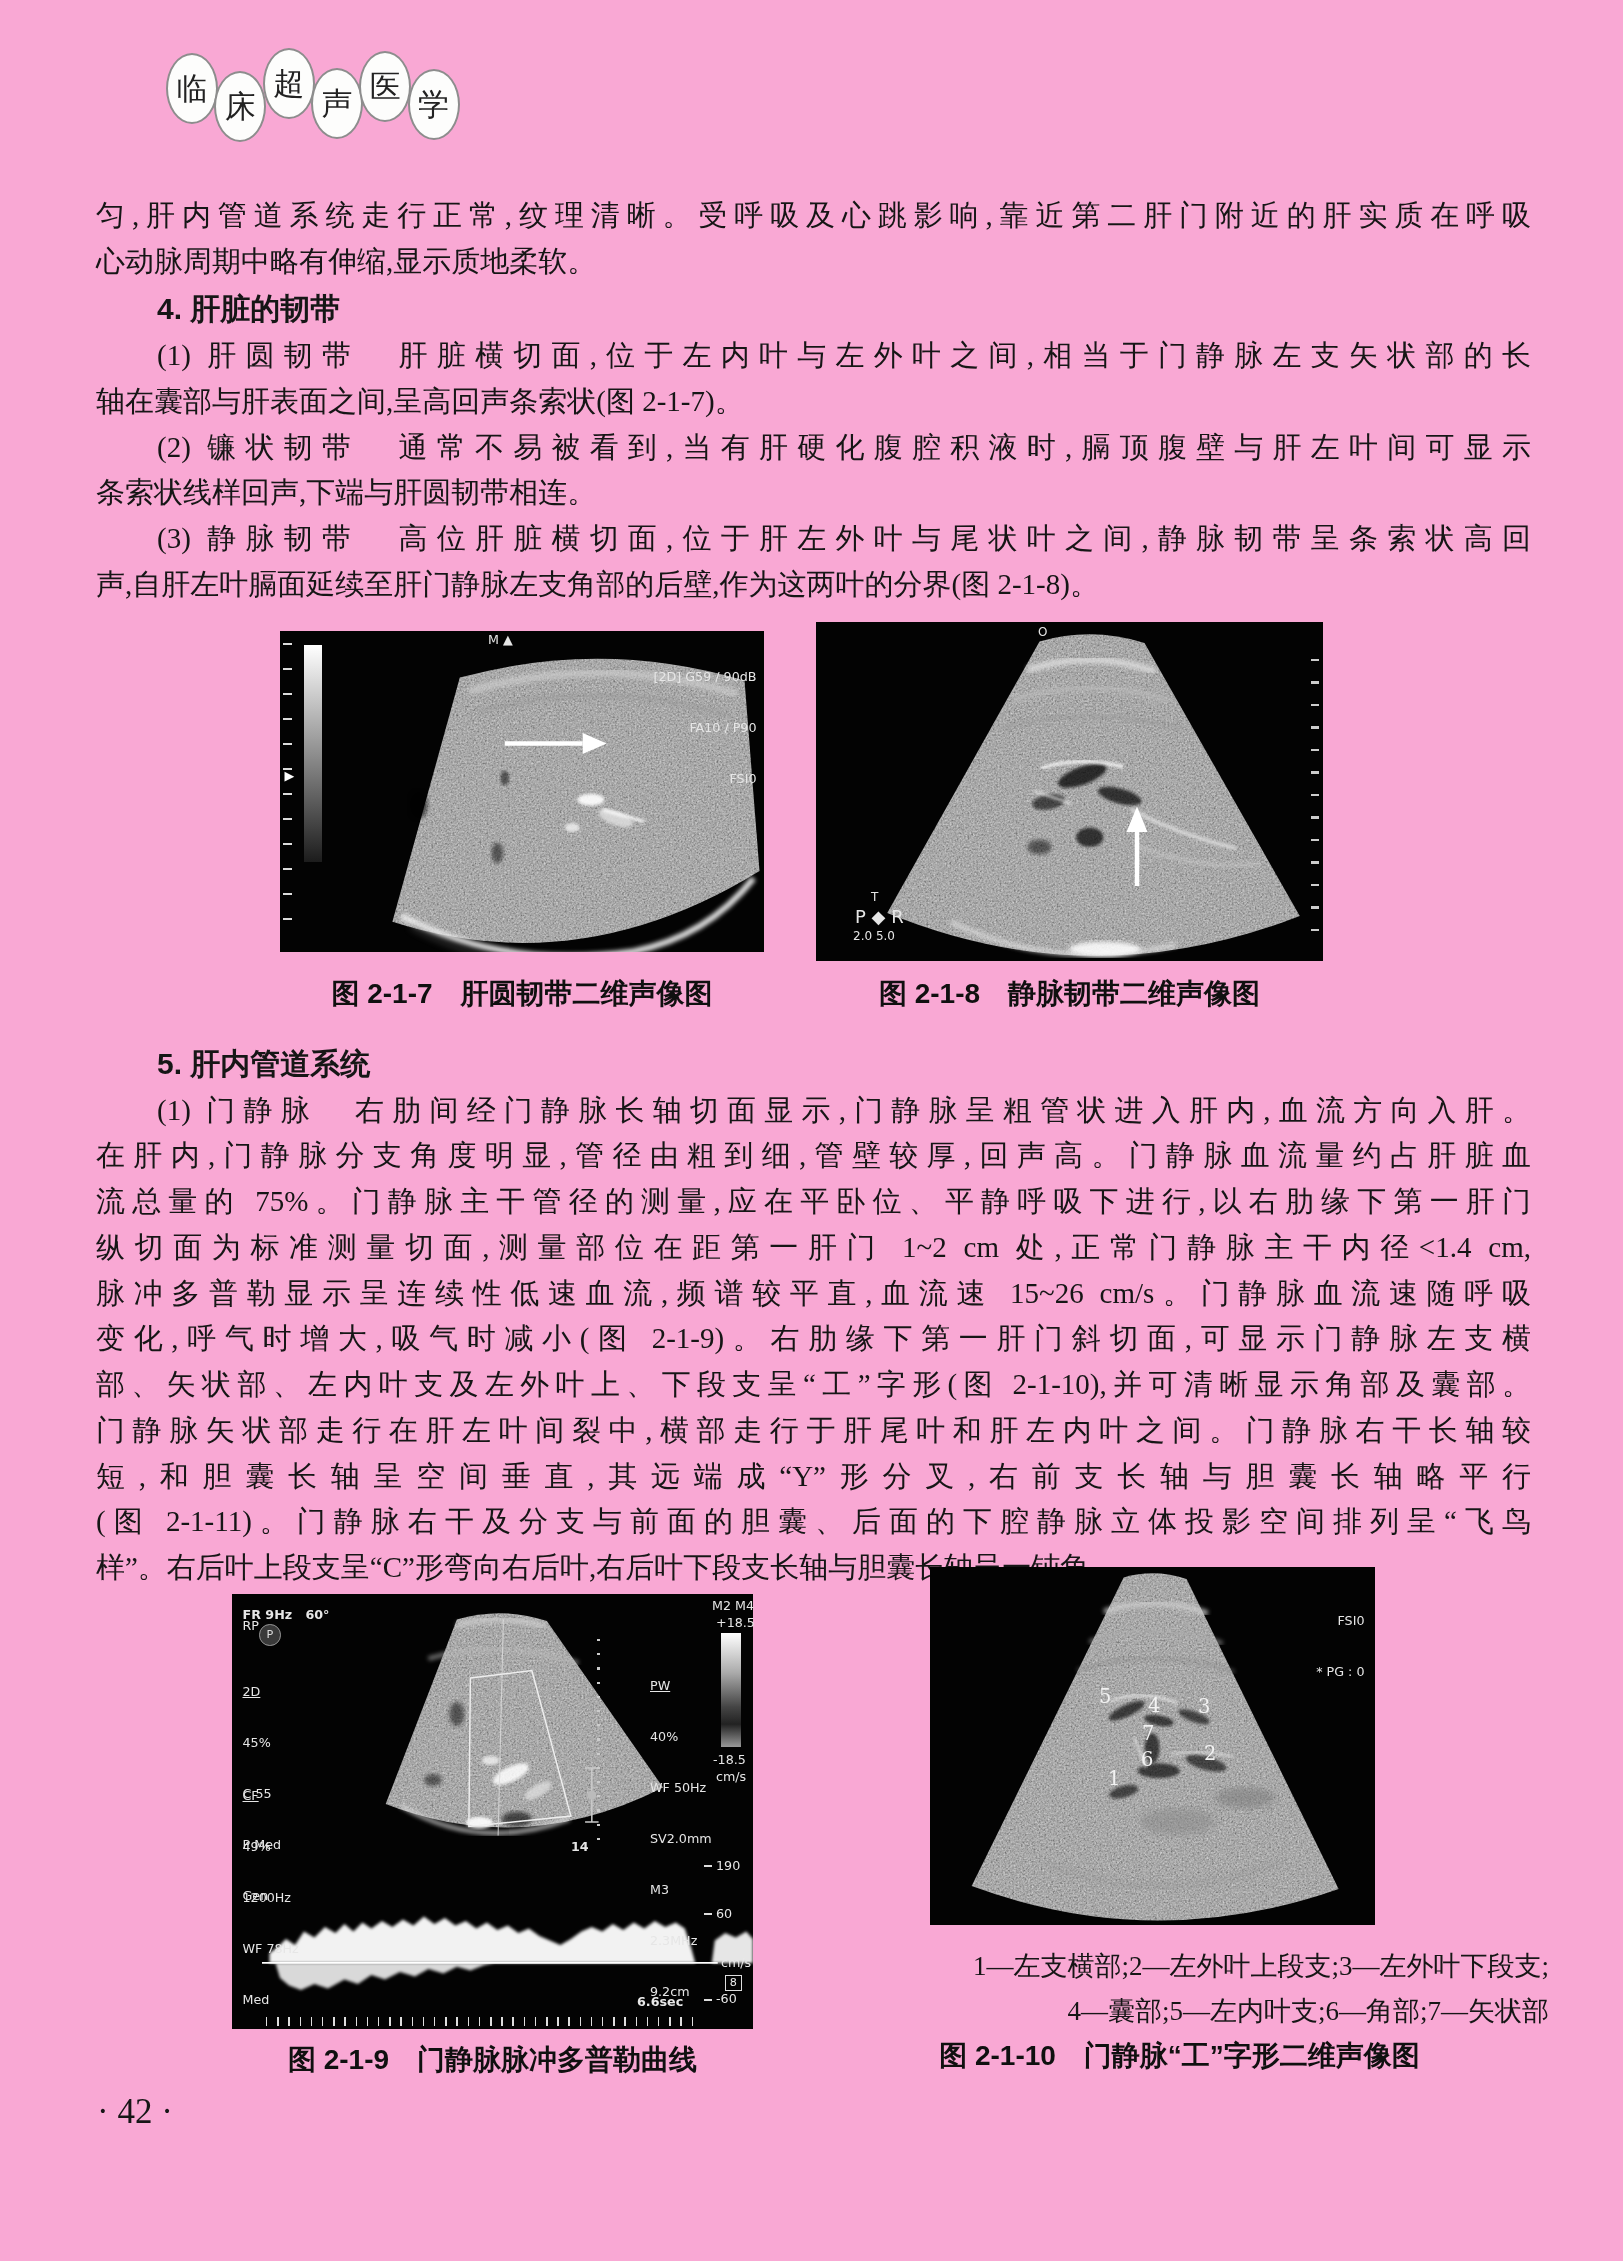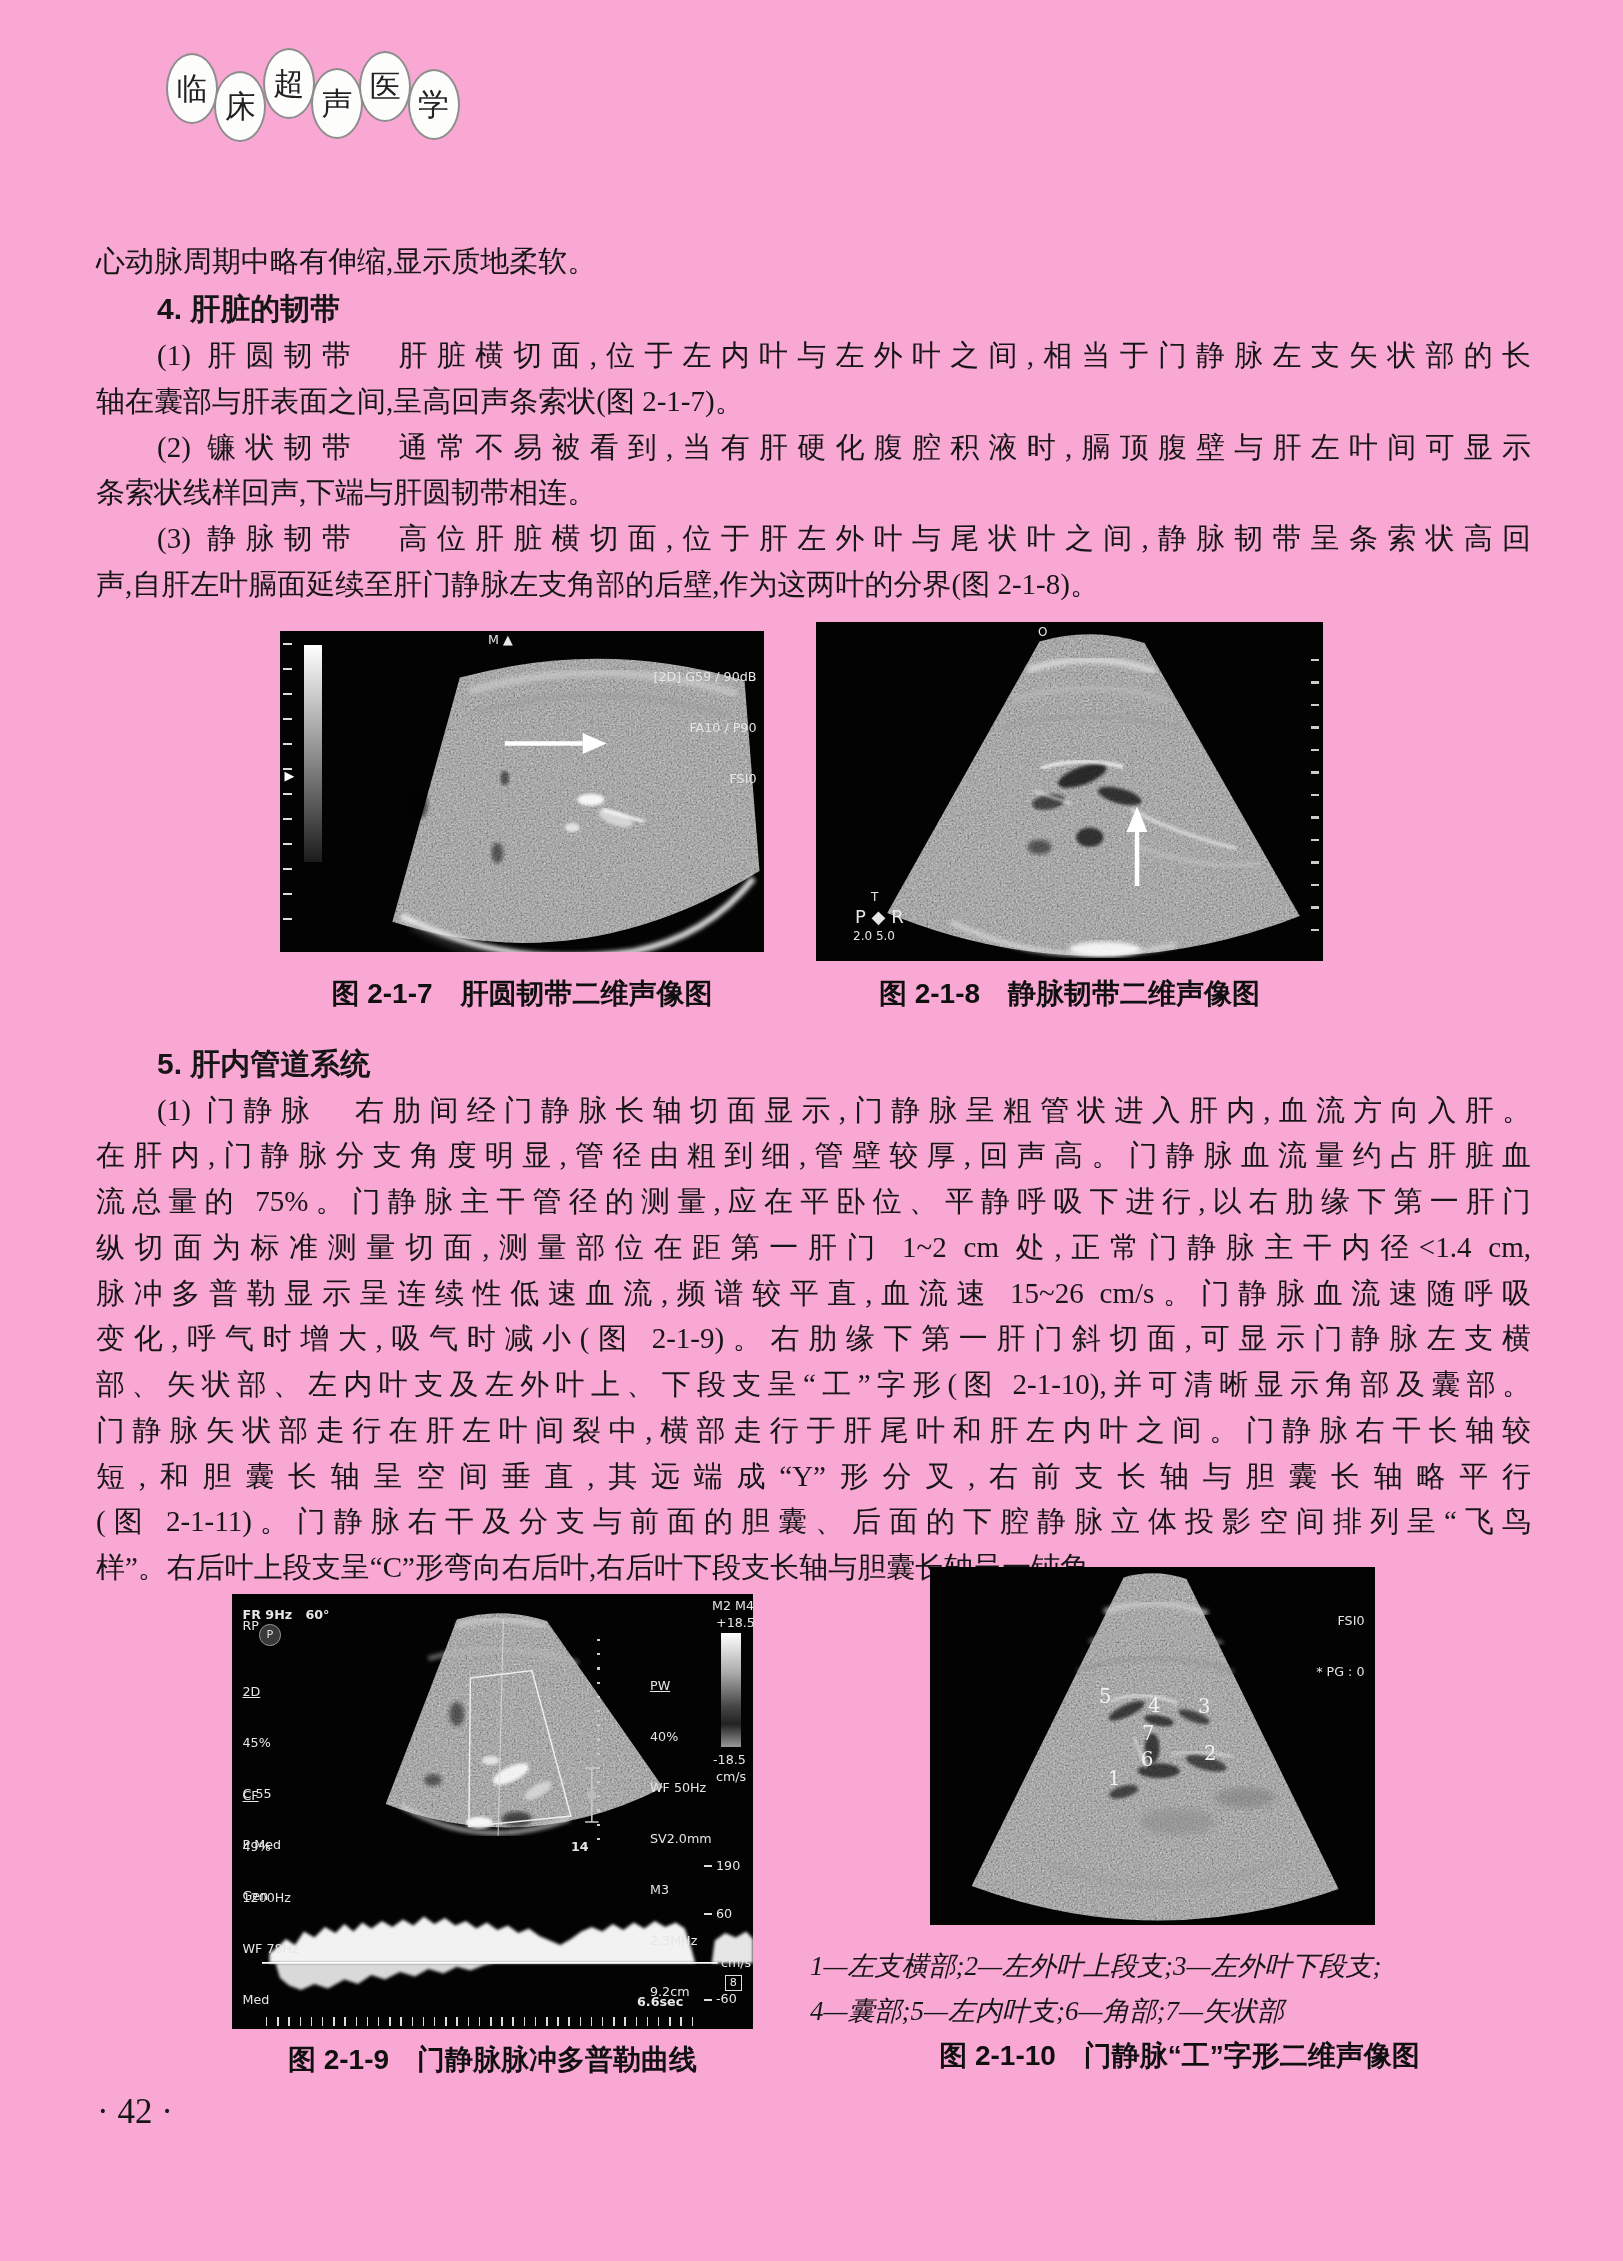--- a/index.html
+++ b/index.html
@@ -23,21 +23,21 @@
   .logo span:nth-child(5){top:3px;}
   .logo span:nth-child(6){top:21px;}
   
   .fig{position:absolute;background:#030303;}
   .osd{position:absolute;color:#e6e6e6;font-family:"DejaVu Sans",sans-serif;
        font-size:12.7px;line-height:17px;white-space:pre;}
   .osd.rt{text-align:right;}
   .u{text-decoration:underline;}
   .cap{position:absolute;text-align:center;font-family:"Liberation Sans","DejaVu Sans",sans-serif;
        font-weight:700;font-size:28px;color:#101010;}
-  .legend{position:absolute;left:810px;width:739px;text-align:left;font-size:27px;line-height:45px;font-style:italic;}
+  .legend{position:absolute;left:810px;width:739px;text-align:right;font-size:27px;line-height:45px;}
   .uslabel{position:absolute;color:#f2f2f2;font-family:"DejaVu Serif",serif;font-size:19.5px;line-height:19.5px;}
   .tickcol{position:absolute;}
   .graybar{position:absolute;}
   .axlab{position:absolute;color:#e8e8e8;font-family:"DejaVu Sans",sans-serif;font-size:12.7px;line-height:15px;}
   .axtick{position:absolute;width:8.2px;height:2.2px;background:#ddd;}
   .vbox{position:absolute;border:1.5px solid #ddd;color:#eee;font-family:"DejaVu Sans",sans-serif;
         font-size:11.2px;line-height:13.5px;padding:0 3.7px;}
   .pgnum{position:absolute;left:97px;top:2092px;font-size:35px;}
 </style>
 </head>
@@ -71,20 +71,21 @@
 
   <div class="logo">
     <span>临</span>
     <span>床</span>
     <span>超</span>
     <span>声</span>
     <span>医</span>
     <span>学</span>
   </div>
 
+  <div class="bl jl" style="top:192px">匀,肝内管道系统走行正常,纹理清晰。受呼吸及心跳影响,靠近第二肝门附近的肝实质在呼吸</div>
   <div class="bl" style="top:238px">心动脉周期中略有伸缩,显示质地柔软。</div>
 
   <div class="bl hd ind" style="top:286px">4. 肝脏的韧带</div>
   <div class="bl jl ind" style="top:332px">(1) 肝圆韧带　肝脏横切面,位于左内叶与左外叶之间,相当于门静脉左支矢状部的长</div>
   <div class="bl" style="top:378px">轴在囊部与肝表面之间,呈高回声条索状(图 2-1-7)。</div>
   <div class="bl jl ind" style="top:424px">(2) 镰状韧带　通常不易被看到,当有肝硬化腹腔积液时,膈顶腹壁与肝左叶间可显示</div>
   <div class="bl" style="top:469px">条索状线样回声,下端与肝圆韧带相连。</div>
   <div class="bl jl ind" style="top:515px">(3) 静脉韧带　高位肝脏横切面,位于肝左外叶与尾状叶之间,静脉韧带呈条索状高回</div>
   <div class="bl" style="top:561px">声,自肝左叶膈面延续至肝门静脉左支角部的后壁,作为这两叶的分界(图 2-1-8)。</div>
 

